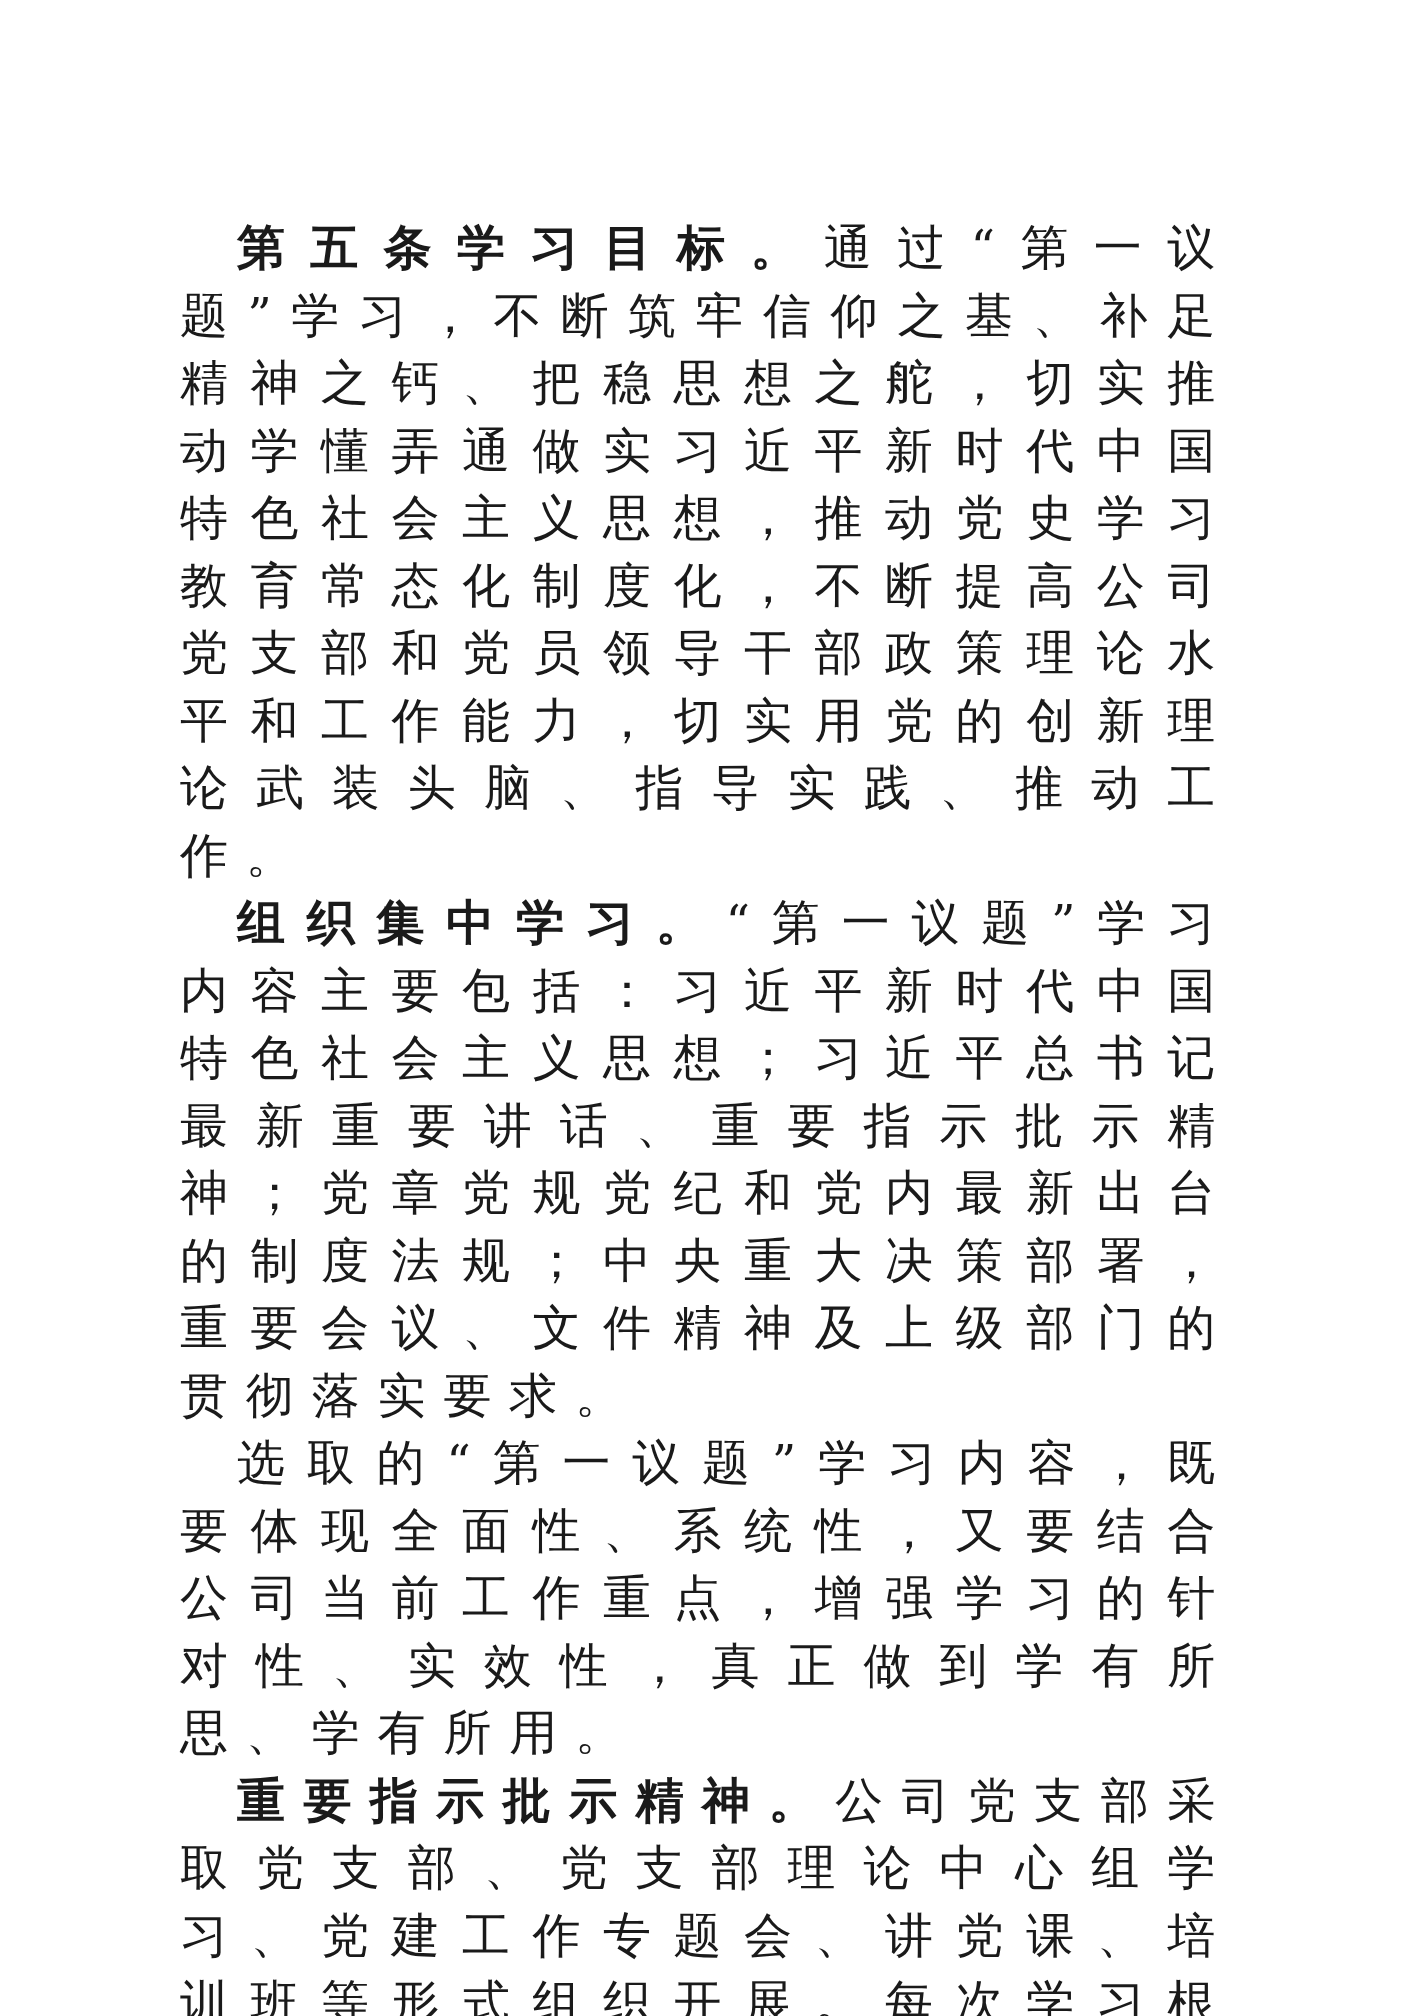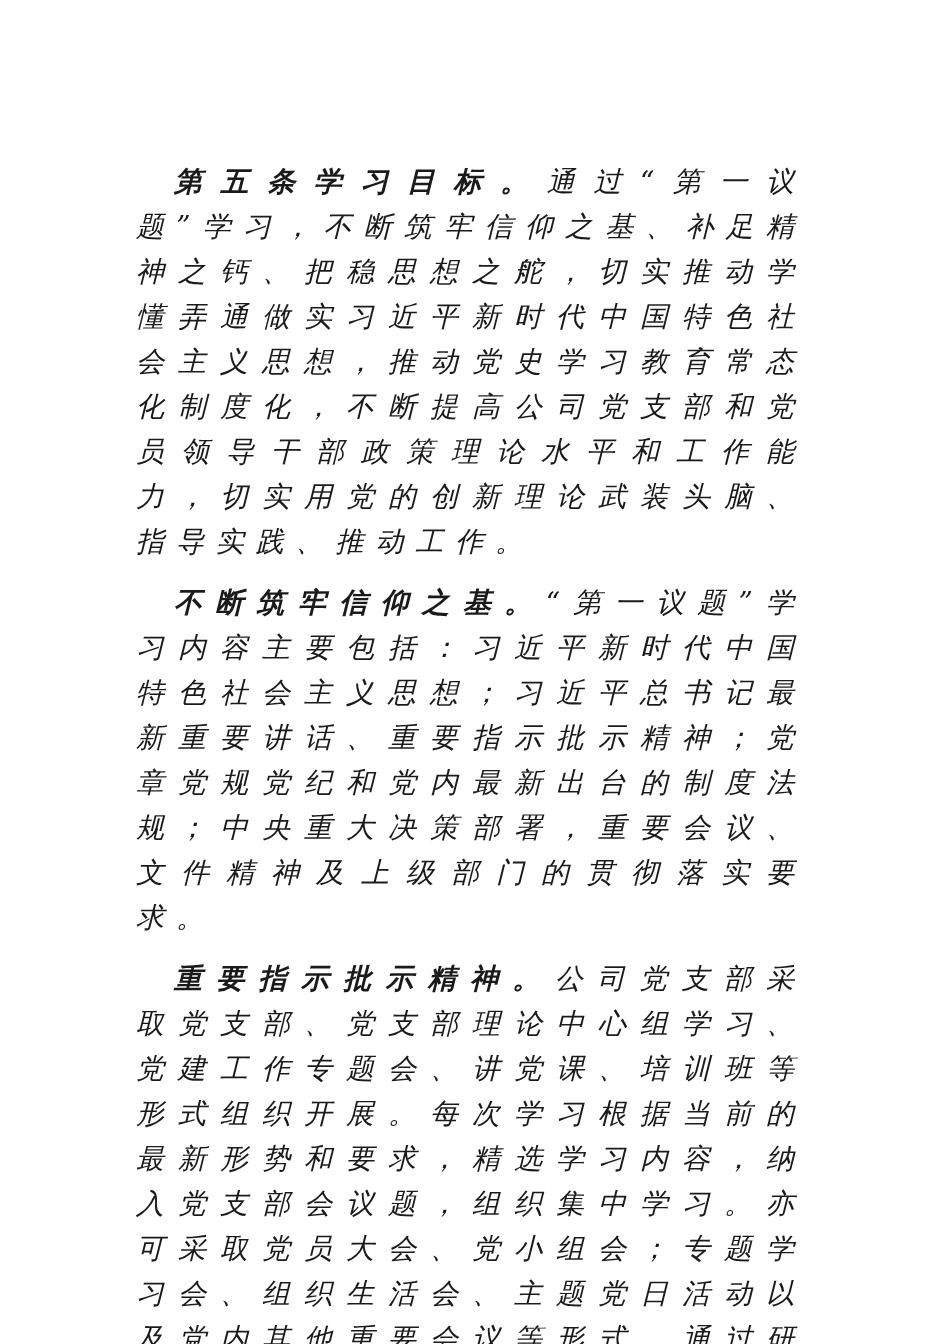--- a/index.html
+++ b/index.html
@@ -15,43 +15,43 @@
       font-family: "DejaVu Serif", "Liberation Serif", serif;
       color: #1a1a1a;
     }
     .page {
       position: absolute;
       left: 120px;
       top: 143px;
       width: 702px;
     }
     .para {
-      margin: 16px;
-      font-size: 28px;
+      margin: 0;
+      font-size: 32px;
       line-height: 45px;
       letter-spacing: 11.9px;
       text-indent: 38px;
       text-align: justify;
       text-align-last: left;
       word-break: break-all;
-      font-style: italic;
     }
     .para .lead {
       font-weight: bold;
       letter-spacing: 11.9px;
     }
     .para .body {
       font-weight: normal;
     }
   </style>
 </head>
 <body>
 
 <div class="page">
 
   <p class="para"><span class="lead">第五条学习目标。</span><span class="body">通过“第一议题”学习，不断筑牢信仰之基、补足精神之钙、把稳思想之舵，切实推动学懂弄通做实习近平新时代中国特色社会主义思想，推动党史学习教育常态化制度化，不断提高公司党支部和党员领导干部政策理论水平和工作能力，切实用党的创新理论武装头脑、指导实践、推动工作。</span></p>
 
-  <p class="para"><span class="lead">不断筑牢信仰之基。</span><span class="body">“第一议题”学习内容主要包括：习近平新时代中国特色社会主义思想；习近平总书记最新重要讲话、重要指示批示精神；党章党规党纪和党内最新出台的制度法规；中央重大决策部署，重要会议、文件精神及上级部门的贯彻落实要求。</span></p>
+  <p class="para"><span class="lead">组织集中学习。</span><span class="body">“第一议题”学习内容主要包括：习近平新时代中国特色社会主义思想；习近平总书记最新重要讲话、重要指示批示精神；党章党规党纪和党内最新出台的制度法规；中央重大决策部署，重要会议、文件精神及上级部门的贯彻落实要求。</span></p>
 
+  <p class="para"><span class="body">选取的“第一议题”学习内容，既要体现全面性、系统性，又要结合公司当前工作重点，增强学习的针对性、实效性，真正做到学有所思、学有所用。</span></p>
 
   <p class="para"><span class="lead">重要指示批示精神。</span><span class="body">公司党支部采取党支部、党支部理论中心组学习、党建工作专题会、讲党课、培训班等形式组织开展。每次学习根据当前的最新形势和要求，精选学习内容，纳入党支部会议题，组织集中学习。亦可采取党员大会、党小组会；专题学习会、组织生活会、主题党日活动以及党内其他重要会议等形式，通过研读原文原著、交流研讨、观看专题片、邀请专家解读、案例分析等形式，采取自学、集中学习、讨论相结合的方式开展。</span></p>
 
 </div>
 
 </body></html>

